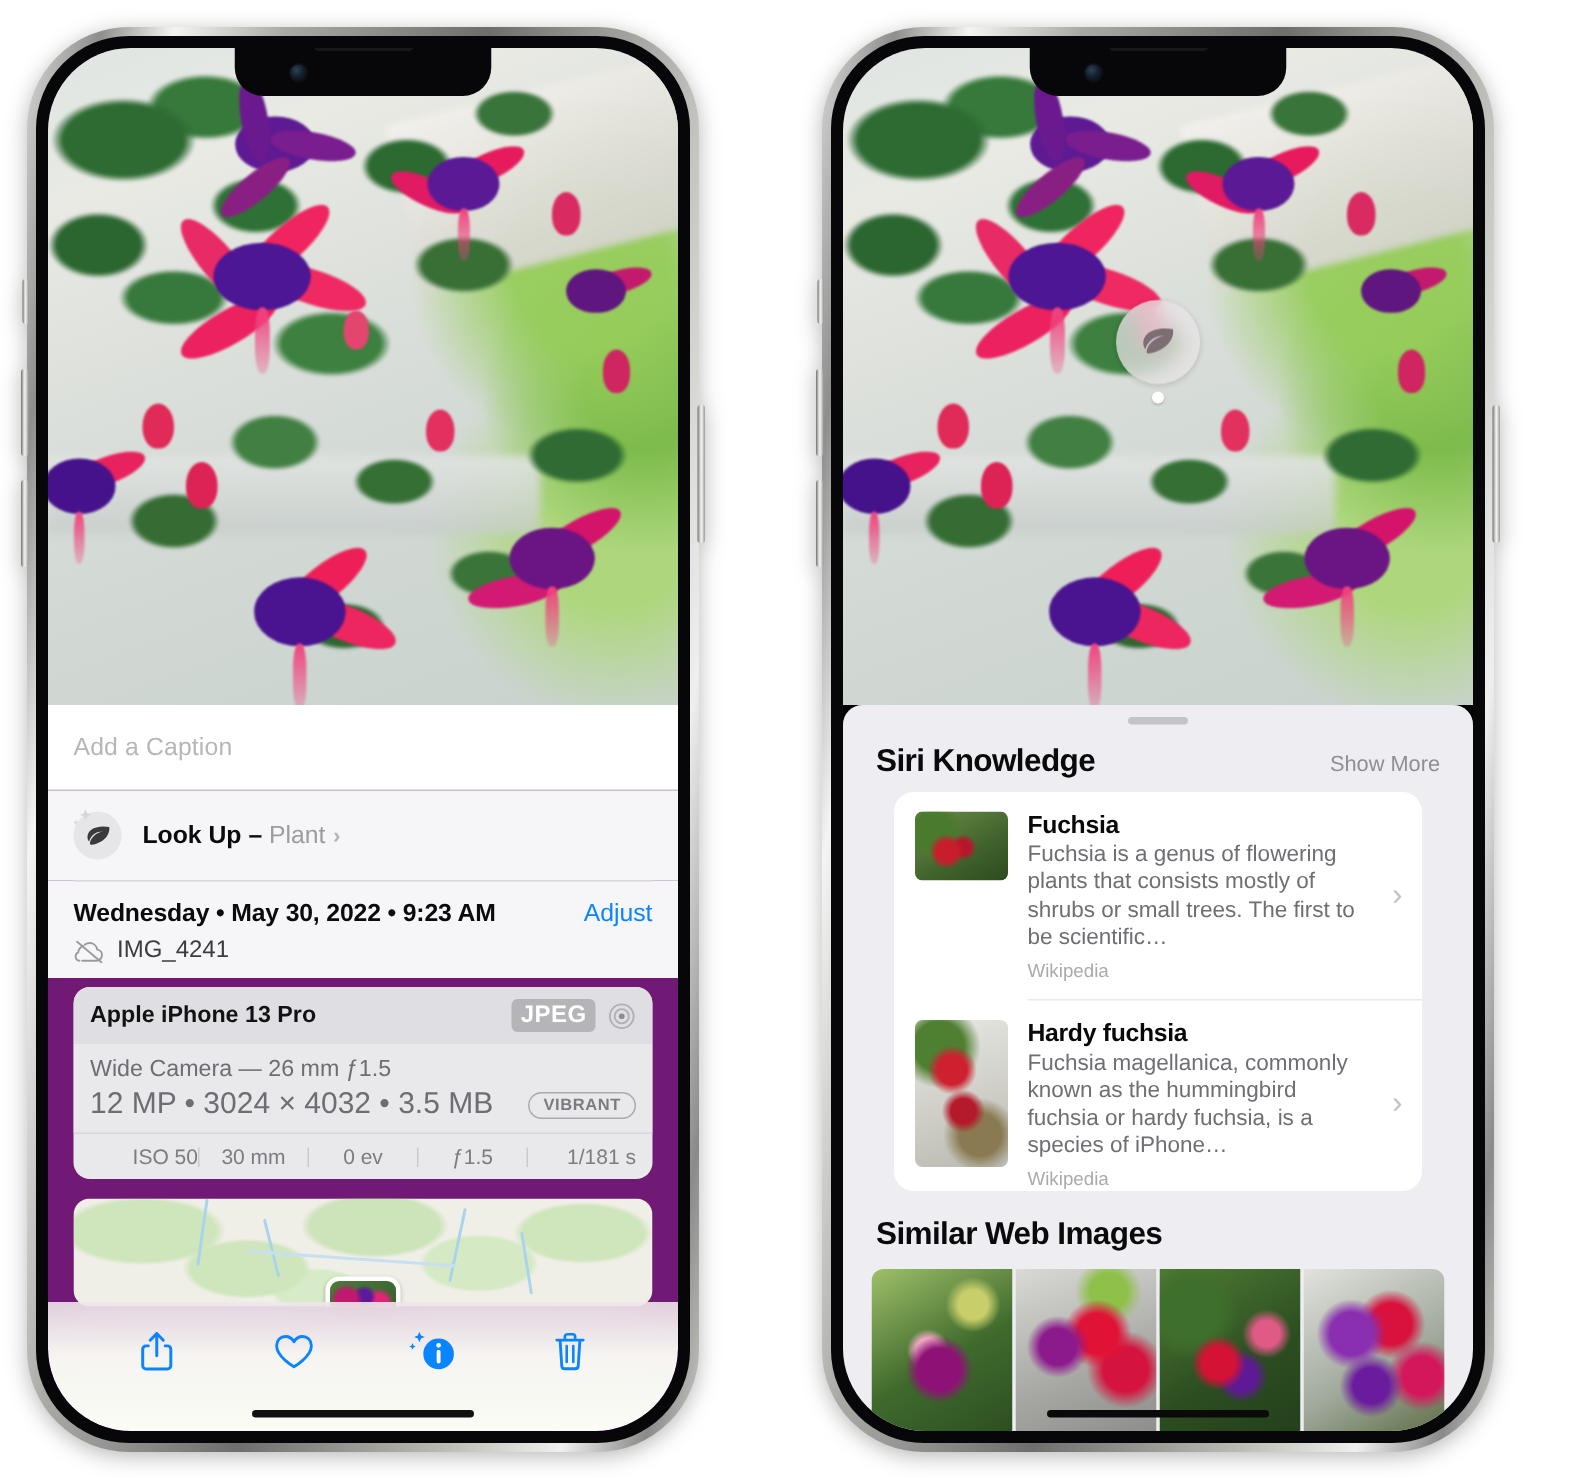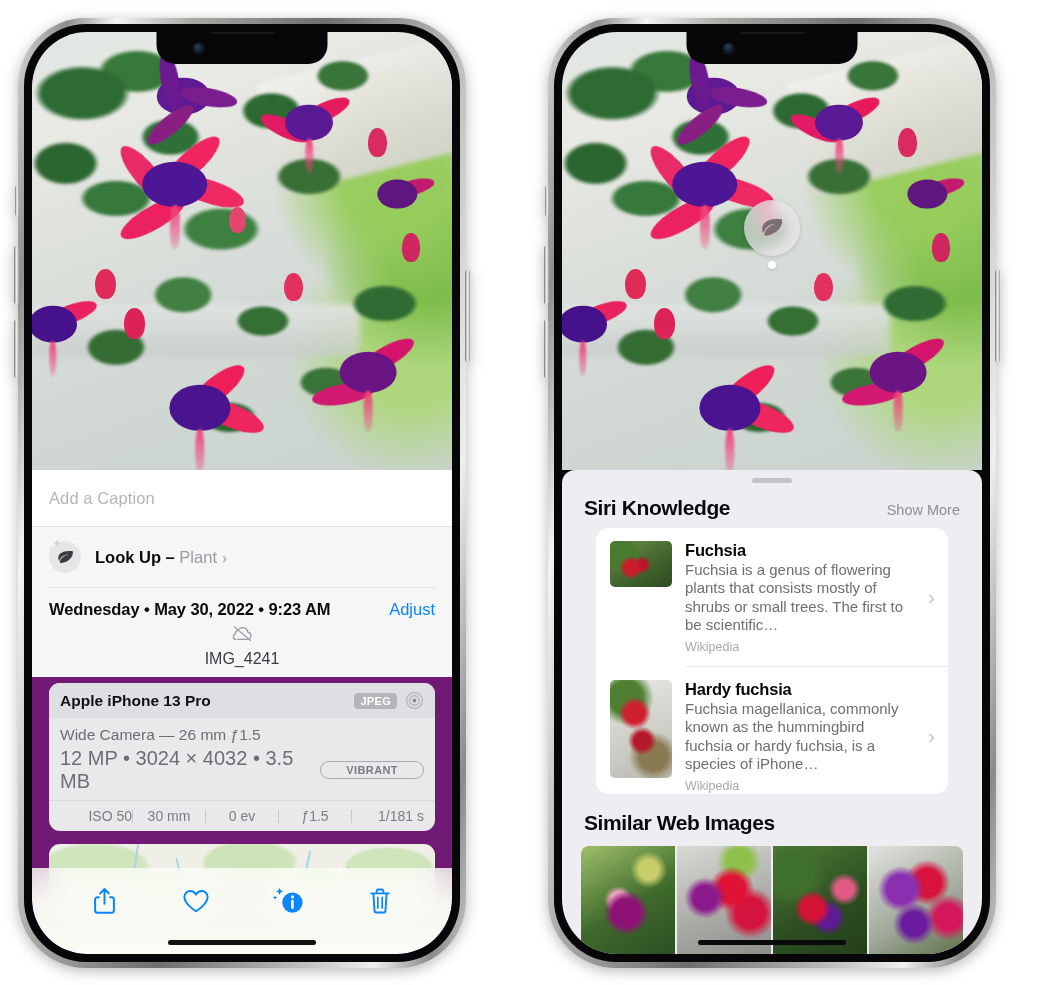--- a/index.html
+++ b/index.html
@@ -155,44 +155,44 @@
   .chev-sm { color: #b4b4b9; font-size: 15px; margin-left: 5px; }
 
   .lookup-sep { height: 1px; background: #e3e3e6; margin: 0 17px; }
 
   .meta {
     background: #f6f6f8; padding: 12px 17px 9px 17px;
   }
   .meta-top { display: flex; align-items: baseline; justify-content: space-between; }
   .meta-date { font-size: 16.5px; font-weight: 700; color: #0b0b0d; letter-spacing: -.1px; }
   .meta-adjust { font-size: 16.5px; color: #0a84ff; }
-  .meta-file { display: flex; align-items: center; gap: 8px; margin-top: 6px; flex-direction: column; }
+  .meta-file { display: flex; align-items: center; gap: 8px; margin-top: 6px; }
   .meta-fname { font-size: 16px; color: #3b3b40; }
 
   .exif {
     margin: 6px 17px 0 17px; border-radius: 11px; overflow: hidden;
     background: #e9e9ec; font-size: 15px;
   }
   .exif-head {
     display: flex; align-items: center; justify-content: space-between;
     padding: 8px 11px; background: #dfdfe3;
   }
   .exif-device { font-weight: 700; color: #121214; font-size: 15.5px; }
   .exif-head-right { display: flex; align-items: center; gap: 8px; }
   .tag-jpeg {
-    background: #b4b4b9; color: #fff; font-size: 11px; font-weight: 700;
+    background: #b4b4b9; color: #fff; font-size: 16px; font-weight: 700;
     padding: 2px 6px; border-radius: 4px; letter-spacing: .3px;
   }
   .exif-body { padding: 8px 11px 7px 11px; background: #e9e9ec; }
   .exif-lens { color: #6d6d73; font-size: 15.5px; }
   .exif-dims-row { display: flex; align-items: center; justify-content: space-between; margin-top: 3px; }
   .exif-dims { color: #6d6d73; font-size: 20px; }
   .tag-vibrant {
     border: 1px solid #a9a9af; color: #7b7b81; border-radius: 10px;
-    font-size: 11px; font-weight: 600; padding: 2px 25px; letter-spacing: .4px;
+    font-size: 11px; font-weight: 600; padding: 2px 9px; letter-spacing: .4px;
   }
   .exif-foot {
     display: flex; align-items: center; border-top: 1px solid #d7d7dc;
     padding: 7px 11px; color: #7b7b81; font-size: 14px;
   }
   .exif-foot span.cell { flex: 1; text-align: center; }
   .exif-foot span.cell:first-child { text-align: right; }
   .exif-foot span.cell:last-child  { text-align: right; }
   .exif-div { width: 1px; height: 13px; background: #c9c9cf; }
 

